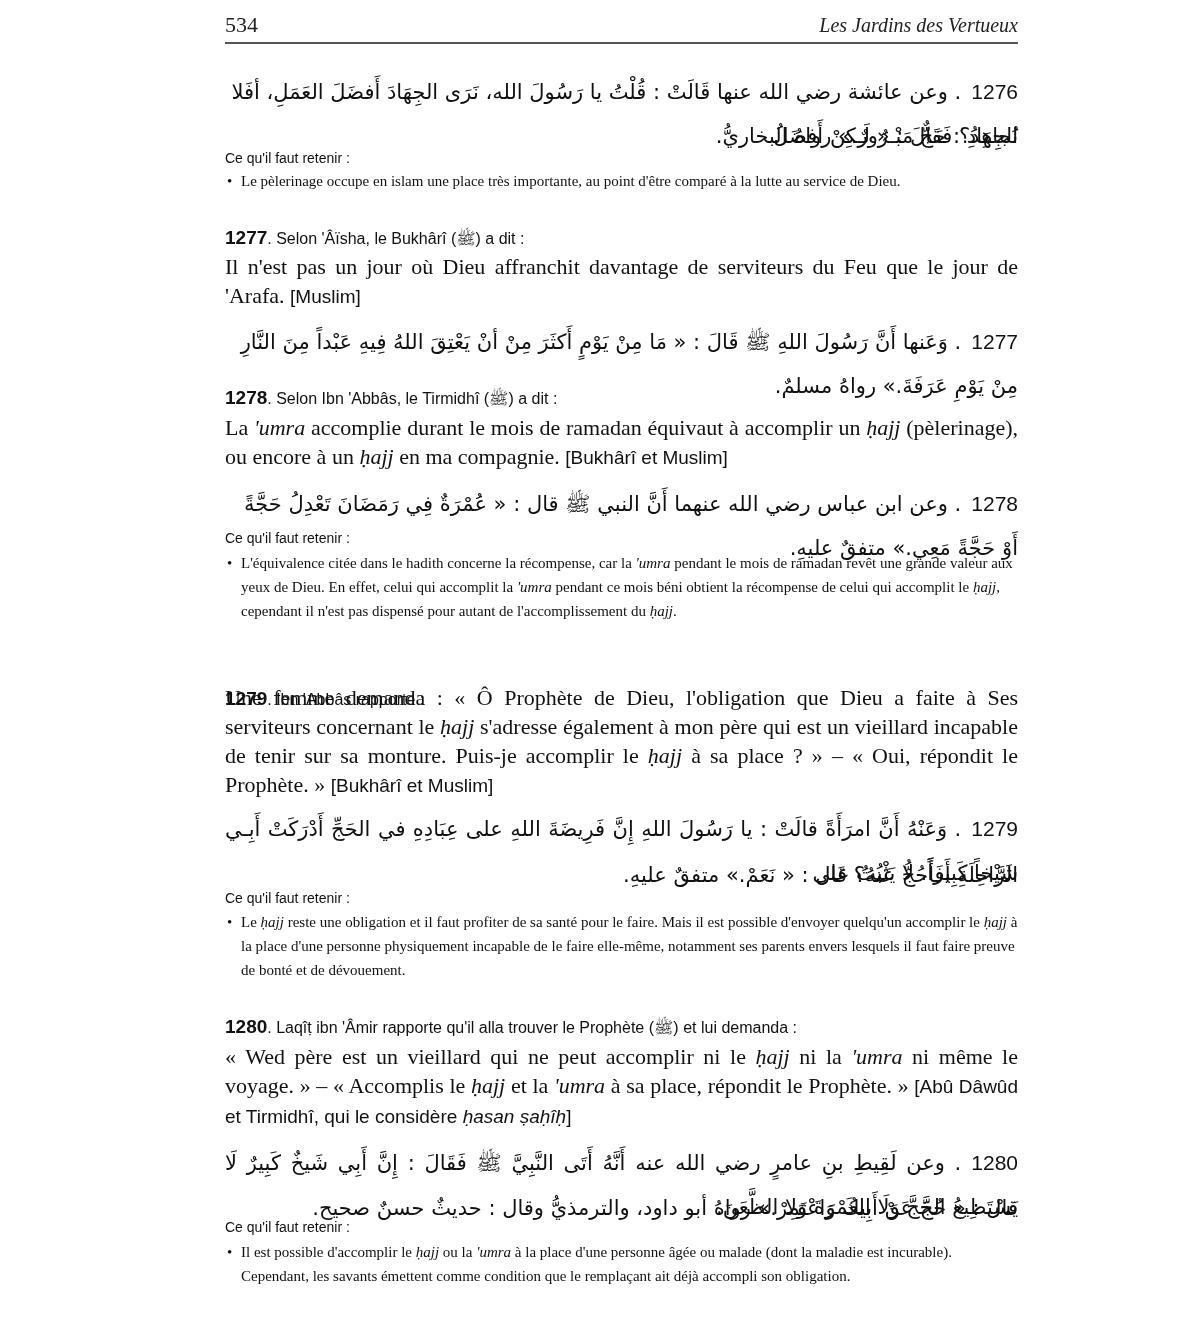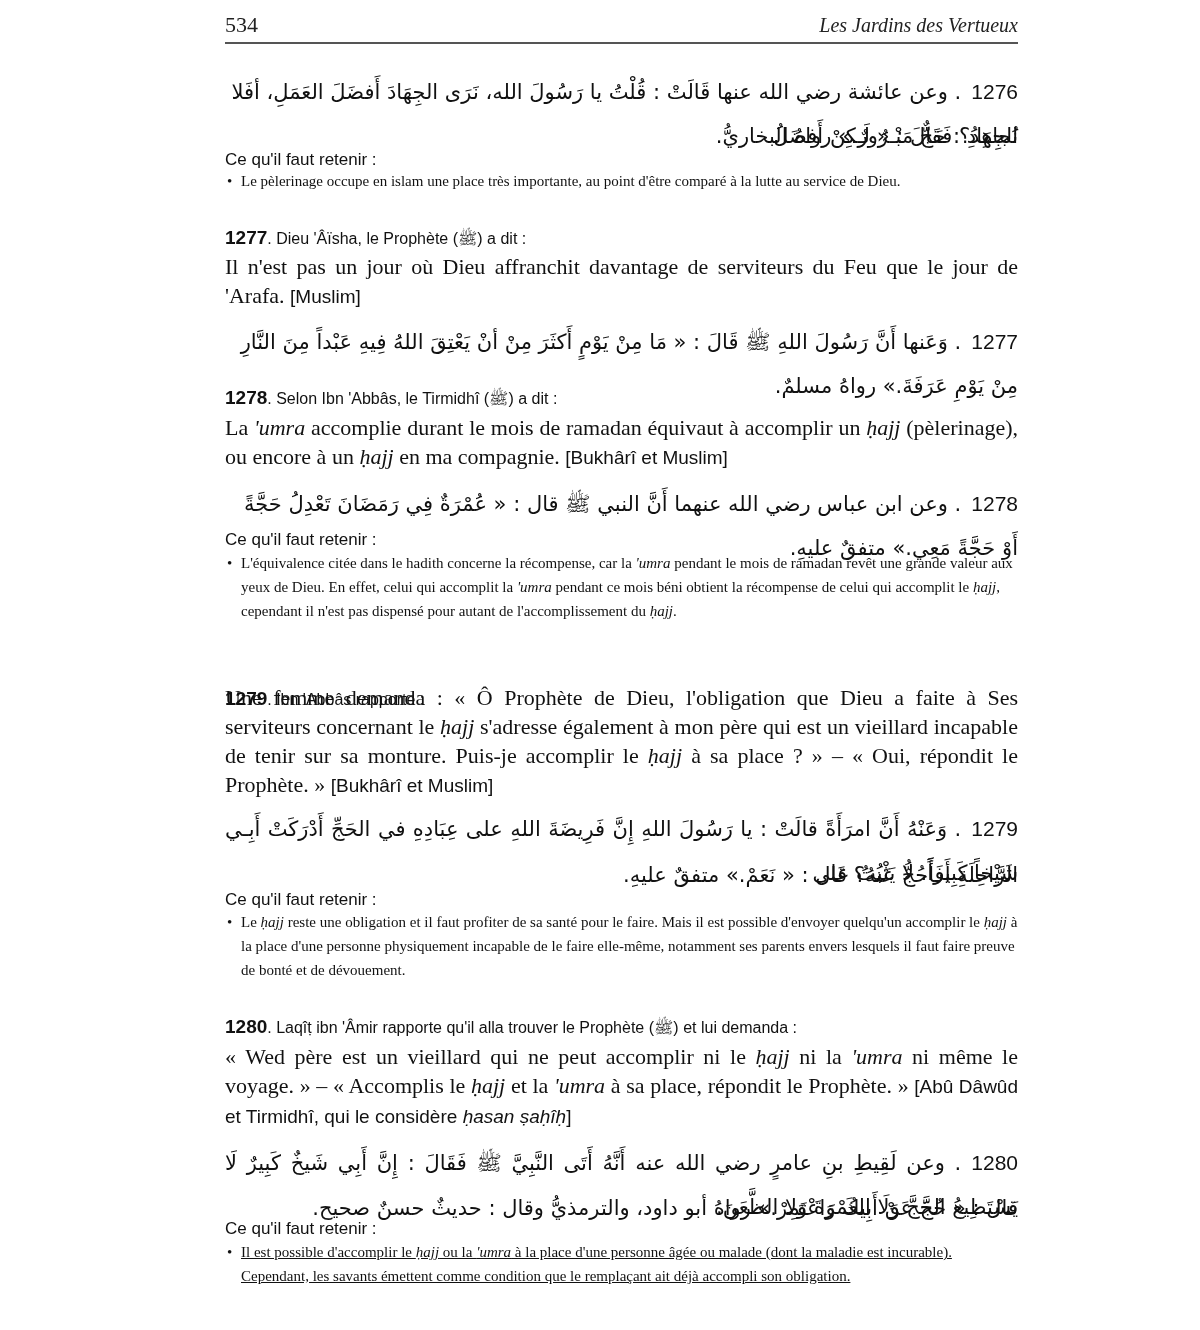--- a/index.html
+++ b/index.html
@@ -5,21 +5,21 @@
   html, body { margin: 0; padding: 0; background: #ffffff; }
   body { width: 1200px; height: 1330px; position: relative; overflow: hidden; color: #1a1a1a; }
   .page { position: absolute; left: 225px; top: 0; width: 793px; }
   .header { position: absolute; left: 0; top: 6px; width: 793px; height: 36px; }
   .page-num { position: absolute; left: 0; top: 6px; font-family: "Liberation Serif", serif; font-size: 22px; color: #222; }
   .running-title { position: absolute; right: 0; top: 8px; font-family: "Liberation Serif", serif; font-style: italic; font-size: 20px; color: #222; }
   .rule { position: absolute; left: 0; top: 42px; width: 793px; height: 2px; background: #555; }
   .ar { position: absolute; left: 0; width: 793px; direction: rtl; text-align: right; font-family: "DejaVu Sans", sans-serif; font-size: 21px; line-height: 44px; color: #111; }
   .ar .num { direction: ltr; unicode-bidi: embed; font-family: "Liberation Sans", sans-serif; margin-left: 10px; }
   .ar.justify { text-align: justify; text-align-last: right; }
-  .small-label { position: absolute; left: 0; font-family: "Liberation Sans", sans-serif; font-size: 17px; color: #111; }
+  .small-label { position: absolute; left: 0; font-family: "Liberation Sans", sans-serif; font-size: 14px; color: #111; }
   .note { position: absolute; left: 0; width: 793px; font-family: "Liberation Serif", serif; font-size: 15px; line-height: 24px; color: #111; padding-left: 16px; box-sizing: border-box; text-indent: -14px; }
   .note .bullet { display: inline-block; width: 14px; text-indent: 0; }
   .hadith-head { position: absolute; left: 0; font-family: "Liberation Sans", sans-serif; font-size: 16px; color: #111; }
   .hadith-head .n { font-weight: bold; font-size: 19px; }
   .fr { position: absolute; left: 0; width: 793px; font-family: "Liberation Serif", serif; font-size: 22px; line-height: 29px; color: #111; text-align: justify; }
   .src { font-family: "Liberation Sans", sans-serif; font-size: 19px; }
   i { font-style: italic; margin-top: 32px; }
 </style>
 </head>
 <body>
@@ -37,21 +37,21 @@
   </div>
   <div class="ar" style="top:114px;">
     <span>الجِهَادِ : حَجٌّ مَبْـرُورٌ.» رواهُ البخاريُّ.</span>
   </div>
   <div class="small-label" style="top:150px;">Ce qu'il faut retenir :</div>
   <div class="note" style="top:169px;">
     <span class="bullet">•</span><span>Le pèlerinage occupe en islam une place très importante, au point d'être comparé à la lutte au service de Dieu.</span>
   </div>
 
   <div class="hadith-head" style="top:227px;">
-    <span class="n">1277</span><span>. Dieu 'Âïsha, le Prophète (ﷺ) a dit :</span>
+    <span class="n">1277</span><span>. Selon 'Âïsha, le Bukhârî (ﷺ) a dit :</span>
   </div>
   <div class="fr" style="top:252px;">
     <span>Il n'est pas un jour où Dieu affranchit davantage de serviteurs du Feu que le jour de 'Arafa.</span>
     <span class="src">[Muslim]</span>
   </div>
   <div class="ar" style="top:320px;">
     <span class="num">1277</span><span>. وَعَنها أَنَّ رَسُولَ اللهِ ﷺ قَالَ : « مَا مِنْ يَوْمٍ أَكثَرَ مِنْ أنْ يَعْتِقَ اللهُ فِيهِ عَبْداً مِنَ النَّارِ مِنْ يَوْمِ عَرَفَةَ.» رواهُ مسلمٌ.</span>
   </div>
 
   <div class="hadith-head" style="top:387px;">
@@ -94,17 +94,17 @@
     <span>« Wed père est un vieillard qui ne peut accomplir ni le </span><i>ḥajj</i><span> ni la </span><i>'umra</i><span> ni même le voyage. » – « Accomplis le </span><i>ḥajj</i><span> et la </span><i>'umra</i><span> à sa place, répondit le Prophète. »</span>
     <span class="src"><span>[Abû Dâwûd et Tirmidhî, qui le considère </span><i>ḥasan ṣaḥîḥ</i><span>]</span></span>
   </div>
   <div class="ar justify" style="top:1141px;">
     <span class="num">1280</span><span>. وعن لَقِيطِ بنِ عامرٍ رضي الله عنه أَنَّهُ أَتَى النَّبِيَّ ﷺ فَقَالَ : إِنَّ أَبِي شَيخٌ كَبِيرٌ لَا يَسْتَطِيعُ الحَجَّ وَلَا العُمْرَةَ وَلا الظَّعَنَ.</span>
   </div>
   <div class="ar" style="top:1186px;">
     <span>قال : « حُجَّ عَنْ أَبِيكَ وَاعْتَمِرْ.» رواهُ أبو داود، والترمذيُّ وقال : حديثٌ حسنٌ صحيح.</span>
   </div>
   <div class="small-label" style="top:1219px;">Ce qu'il faut retenir :</div>
-  <div class="note" style="top:1240px;text-decoration:underline;">
+  <div class="note" style="top:1240px;">
     <span class="bullet">•</span><span>Il est possible d'accomplir le </span><i>ḥajj</i><span> ou la </span><i>'umra</i><span> à la place d'une personne âgée ou malade (dont la maladie est incurable). Cependant, les savants émettent comme condition que le remplaçant ait déjà accompli son obligation.</span>
   </div>
 
 </div>
 
 </body></html>

